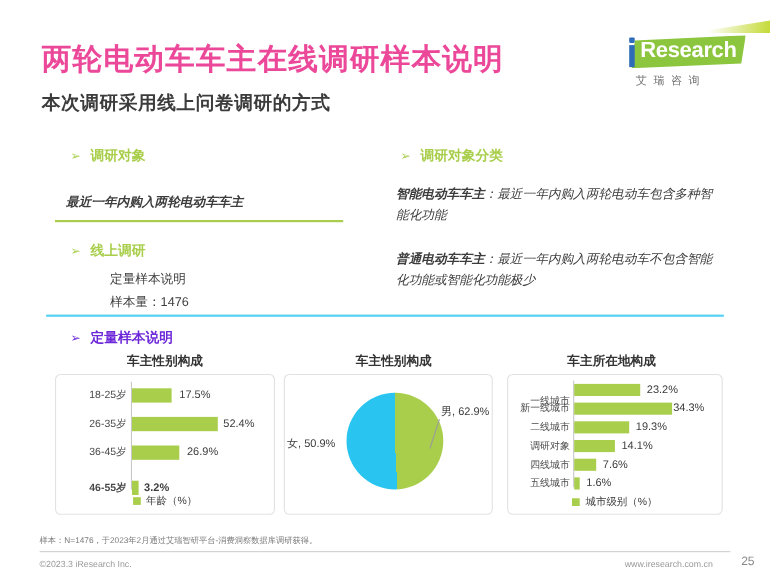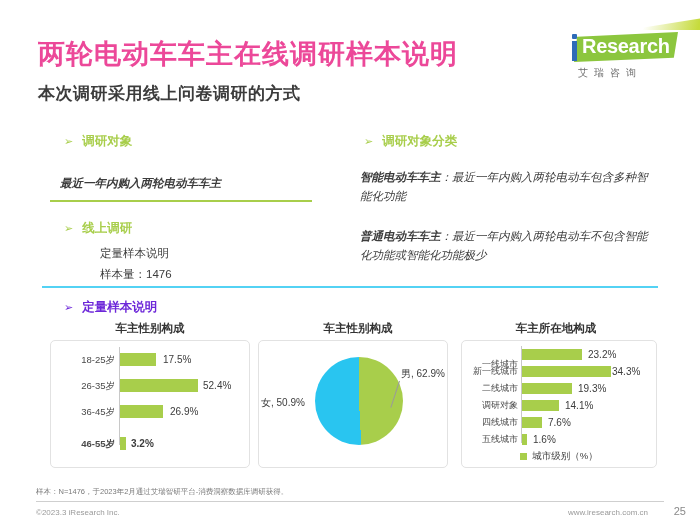--- a/index.html
+++ b/index.html
@@ -243,20 +243,24 @@
         <div class="bc-bar" style="left:69px; width:43px;"></div>
         <div class="bc-val" style="left:119px;">26.9%</div>
       </div>
 
       <div class="bc-row" style="left:0; top:96px; width:100%;font-weight:bold;">
         <div class="bc-label" style="right:auto; left:2px;">46-55岁</div>
         <div class="bc-bar" style="left:69px; width:6px;"></div>
         <div class="bc-val" style="left:80px;">3.2%</div>
       </div>
 
+      <div class="bc-legend">
+        <span class="legend-swatch"></span>
+          <span>年龄（%）</span>
+      </div>
     </div>
   </div>
 
   <div class="chart-title" style="left:258px; top:321px; width:200px;">车主性别构成</div>
 
   <div class="card" style="left:258px; top:340px; width:190px; height:128px;">
     <div class="barchart">
       <div class="pie" style="left:56px; top:16px; width:88px; height:88px;
            background: conic-gradient(from 0deg, #A8CE4B 0deg 177deg, #29C5F0 177deg 360deg);"></div>
 

